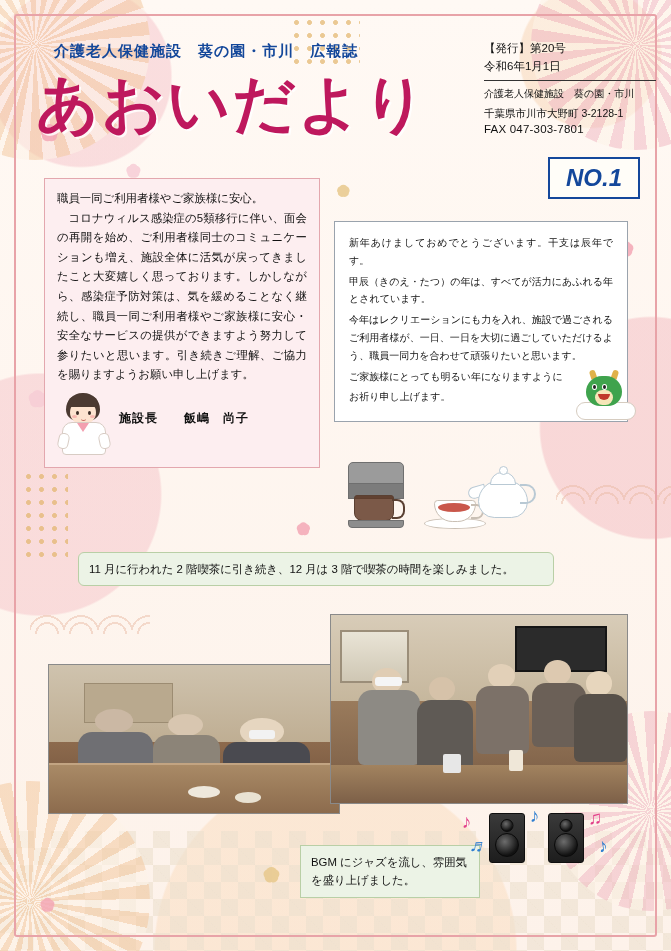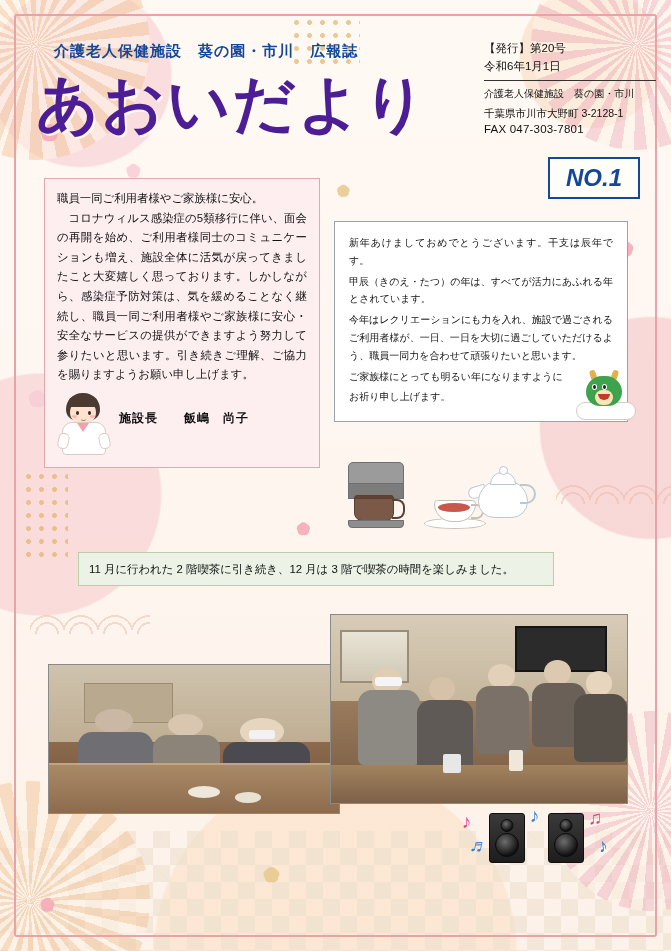--- a/index.html
+++ b/index.html
@@ -118,21 +118,21 @@
     font-weight: bold;
     color: #13479a;
     letter-spacing: 1px;
     white-space: nowrap;
   }
   .header-title {
     position: absolute;
     left: 36px; top: 62px;
     font-size: 62px;
     font-weight: bold;
-    color: #4c1d95;
+    color: #be185d;
     letter-spacing: 2px;
     white-space: nowrap;
     text-shadow: 2px 2px 0 rgba(255,255,255,.85);
     font-family: Liberation Mono, monospace;
   }
 
   .masthead-info {
     position: absolute;
     left: 484px; top: 40px;
     width: 172px;
@@ -468,21 +468,21 @@
   .caption {
     position: absolute;
     background: #ecf3e6;
     border: 1px solid #b9cfa6;
     color: #111;
     font-size: 11.4px;
     line-height: 1.6;
     padding: 7px 10px;
     box-sizing: border-box;
   }
-  #caption-1 { left: 78px; top: 552px; width: 476px; }
+  #caption-1 { left: 78px; top: 552px; width: 476px; border-radius: 6px; }
   #caption-2 { left: 300px; top: 845px; width: 180px; }
 
   
   .photo {
     position: absolute;
     border: 1px solid #8a8a8a;
     overflow: hidden;
     background: #6a5a4a;
   }
   #photo-left {
@@ -723,20 +723,21 @@
   </div>
   <div class="teapot">
     <div class="spout"></div>
     <div class="body"></div>
     <div class="lid"></div>
     <div class="knob"></div>
     <div class="handle"></div>
   </div>
 
   <div class="caption" id="caption-1">11 月に行われた 2 階喫茶に引き続き、12 月は 3 階で喫茶の時間を楽しみました。</div>
+  <div class="caption" id="caption-2">BGM にジャズを流し、雰囲気を盛り上げました。</div>
 
   <div class="photo" id="photo-left">
     <div class="ph-layer wall"></div>
     <div class="ph-layer floor"></div>
     <div class="ph-layer" style="left:12%; top:12%; width:30%; height:26%; background:#b9a98e; border:1px solid #9c8c72;"></div>
     <div class="phead" style="left:16%; top:30%; width:13%; height:16%; background:#cbb8a4;"></div>
     <div class="pbody" style="left:10%; top:45%; width:26%; height:38%; background:#6f6f73;"></div>
     <div class="phead" style="left:41%; top:33%; width:12%; height:15%; background:#d8c6b0;"></div>
     <div class="pbody" style="left:36%; top:47%; width:23%; height:36%; background:#8c8478;"></div>
     <div class="phead" style="left:66%; top:36%; width:15%; height:18%; background:#e6d6c0;"></div>

